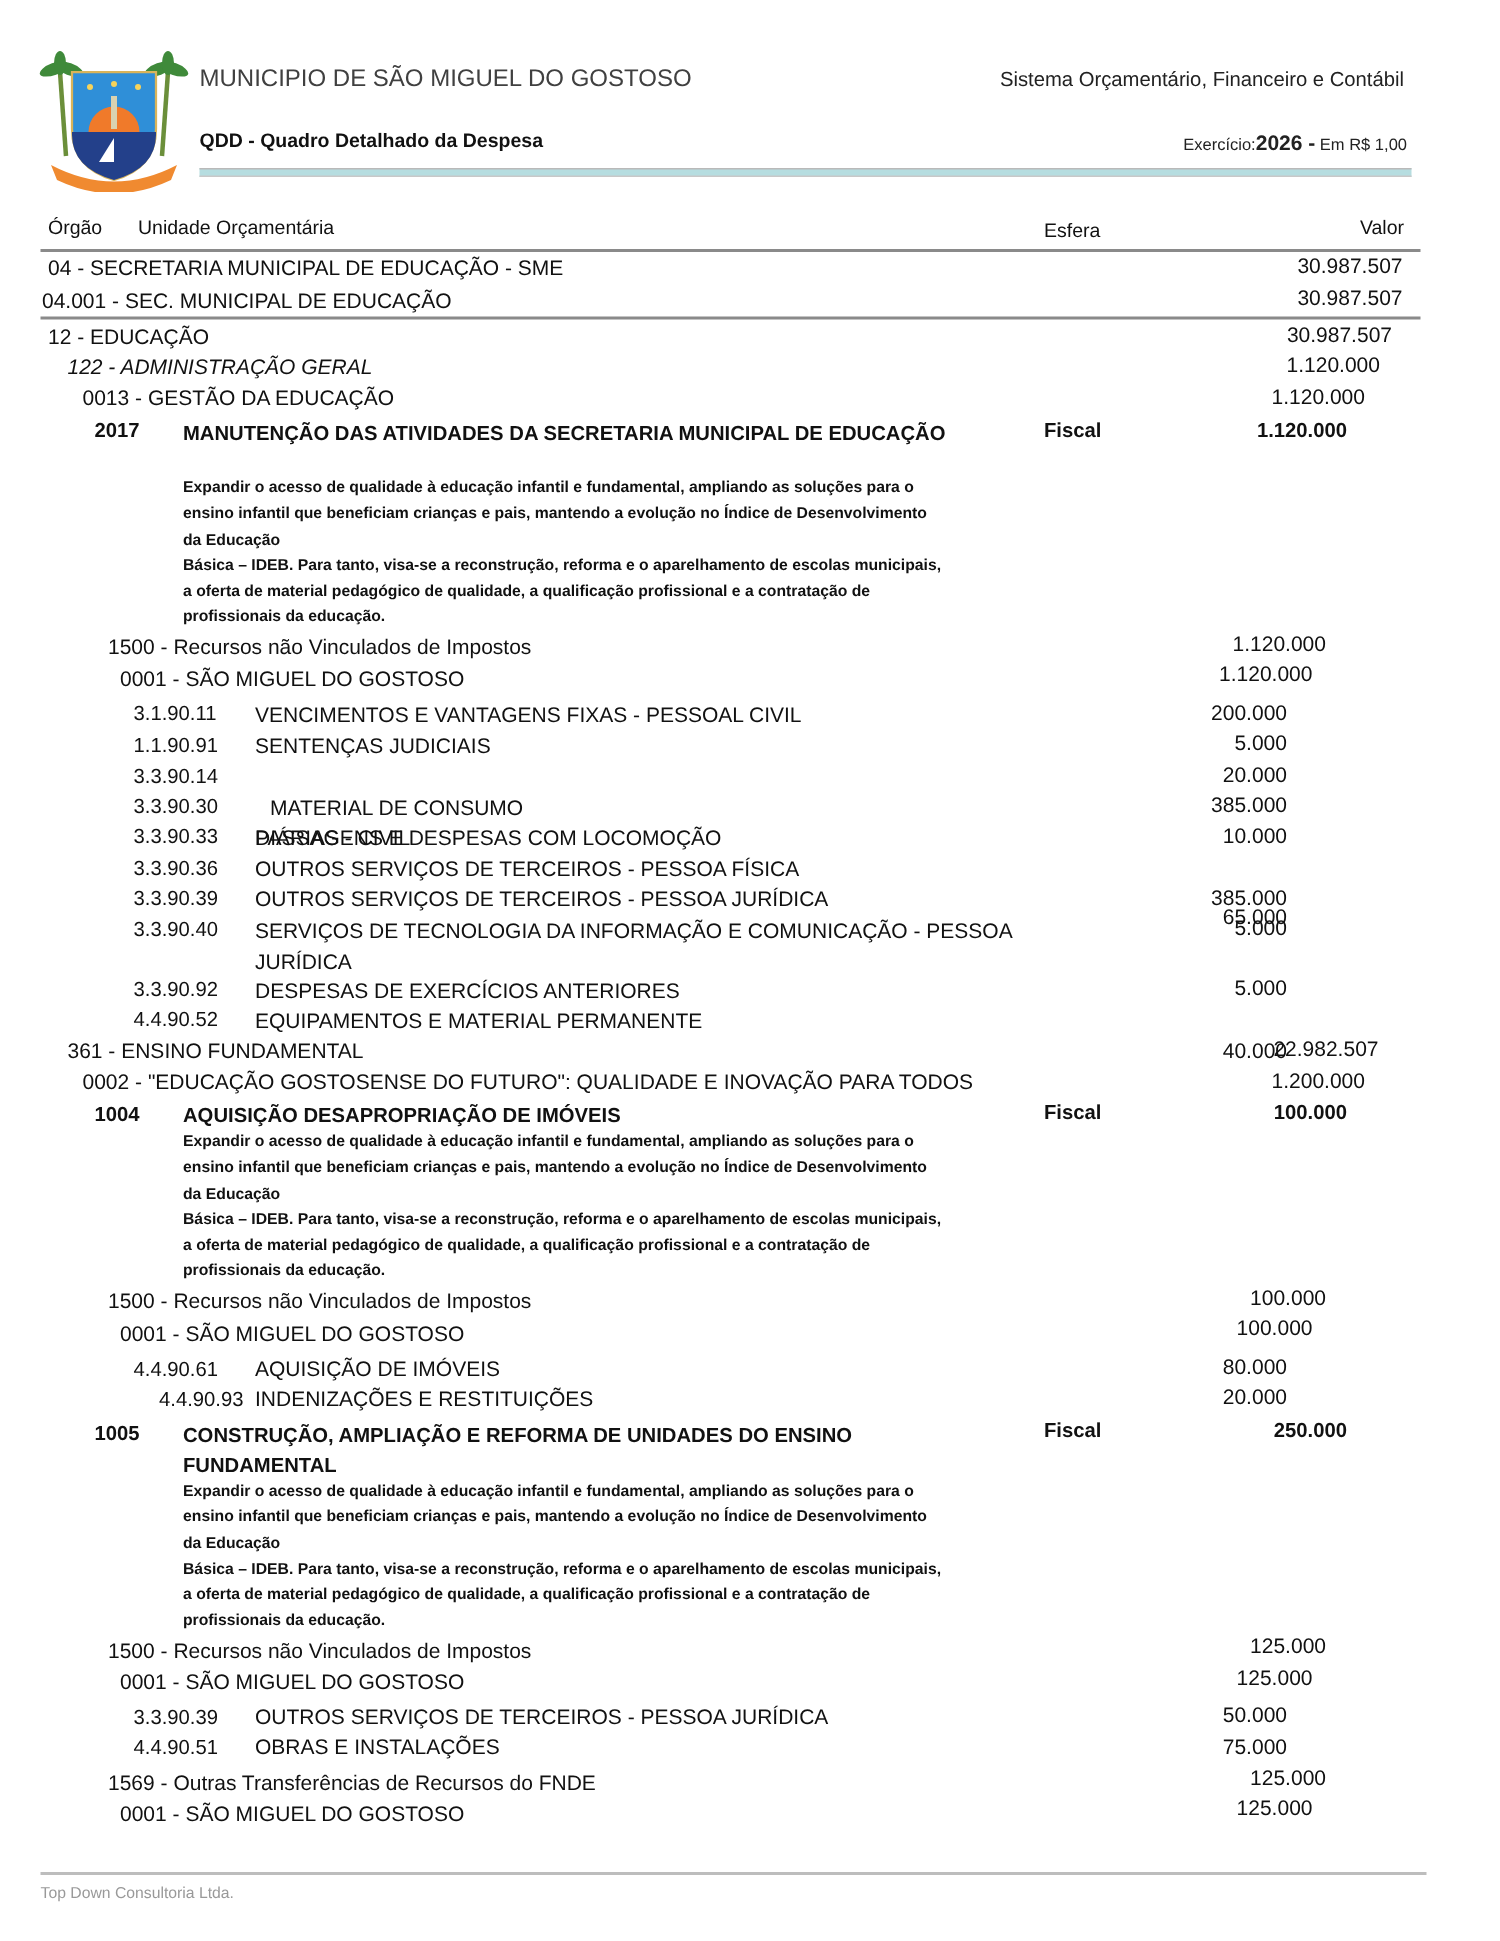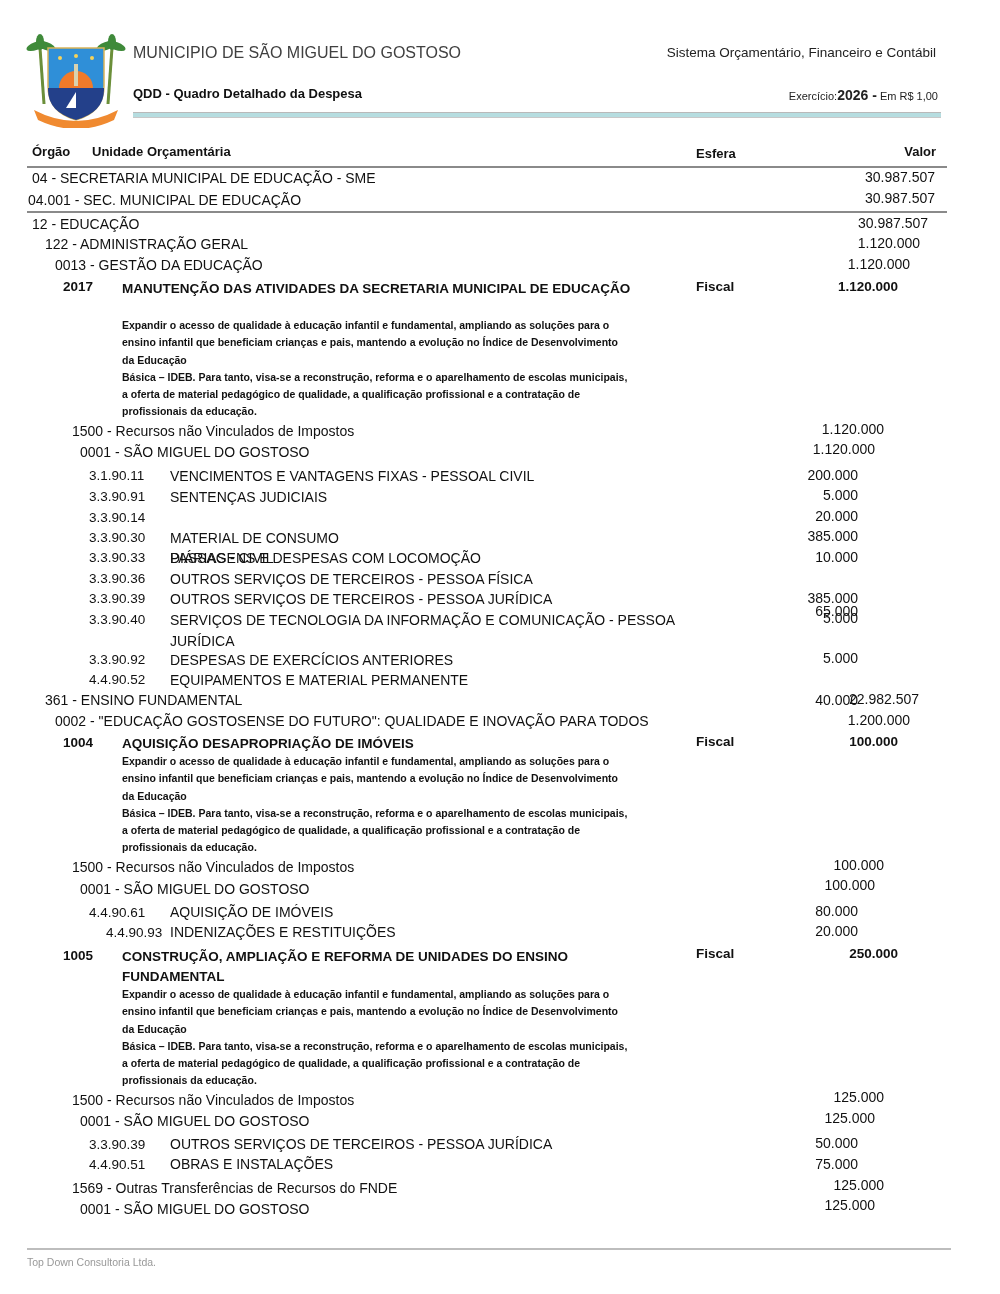--- a/index.html
+++ b/index.html
@@ -5,21 +5,21 @@
   html, body { margin:0; padding:0; background:#fff; }
   body { width:1000px; height:1294px; position:relative; font-family:"Liberation Sans", sans-serif; color:#111; overflow:hidden; }
   .abs { position:absolute; white-space:nowrap; }
   .logo { position:absolute; left:26px; top:34px; width:100px; height:94px; }
   .t-title { left:133px; top:44px; font-size:16px; color:#404040; }
   .t-sub { left:133px; top:86px; font-size:13px; font-weight:bold; }
   .t-sys { right:64px; top:45px; font-size:13.5px; color:#222; }
   .t-ex { right:62px; top:87px; font-size:11px; color:#222; }
   .t-ex b { font-size:14px; }
   .hdr-rule { position:absolute; left:133px; width:808px; top:112px; height:4px; background:#b6dde0; border-top:1px solid #b9b9b9; border-bottom:1px solid #c8c8c8; }
-  .col-h { top:144px; font-size:13px; font-weight:bold; }
+  .col-h { top:144px; font-size:13px; font-weight:normal; }
   .rule { position:absolute; left:27px; width:920px; height:2px; background:#8a8a8a; }
   .row { font-size:14px; }
   .val { text-align:right; width:150px; }
   .act-code { font-size:13.5px; font-weight:bold; }
   .act-title { font-size:13.5px; font-weight:bold; line-height:20px; white-space:normal; width:520px; }
   .act-desc { font-size:10.5px; font-weight:bold; line-height:17.3px; white-space:pre-line; width:580px; }
   .esfera { font-size:13.5px; font-weight:bold; }
   .act-val { font-size:13.5px; font-weight:bold; text-align:right; width:150px; }
   .el-code { font-size:13.5px; }
   .el-desc { font-size:14px; white-space:normal; width:540px; line-height:21px; }
@@ -73,21 +73,21 @@
 <div class="rule" style="top:166px;"></div>
 
 <div class="abs row" style="left:32px; top:170px;">04 - SECRETARIA  MUNICIPAL DE EDUCAÇÃO - SME</div>
 <div class="abs row val" style="right:65px; top:169px;">30.987.507</div>
 <div class="abs row" style="left:28px; top:192px;">04.001 - SEC. MUNICIPAL DE EDUCAÇÃO</div>
 <div class="abs row val" style="right:65px; top:190px;">30.987.507</div>
 <div class="rule" style="top:211px;"></div>
 
 <div class="abs row" style="left:32px; top:216px;">12 - EDUCAÇÃO</div>
 <div class="abs row val" style="right:72px; top:215px;">30.987.507</div>
-<div class="abs row" style="left:45px; top:236px;">122 - ADMINISTRAÇÃO GERAL</div>
+<div class="abs row" style="left:45px; top:236px;font-style:italic;">122 - ADMINISTRAÇÃO GERAL</div>
 <div class="abs row val" style="right:80px; top:235px;">1.120.000</div>
 <div class="abs row" style="left:55px; top:257px;">0013 - GESTÃO DA EDUCAÇÃO</div>
 <div class="abs row val" style="right:90px; top:256px;">1.120.000</div>
 
 <div class="abs act-code" style="left:63px; top:279px;">2017</div>
 <div class="abs act-title" style="left:122px; top:279px;">MANUTENÇÃO DAS ATIVIDADES DA SECRETARIA MUNICIPAL DE EDUCAÇÃO</div>
 <div class="abs esfera" style="left:696px; top:279px;">Fiscal</div>
 <div class="abs act-val" style="right:102px; top:279px;">1.120.000</div>
 <div class="abs act-desc" style="left:122px; top:317px;">Expandir o acesso de qualidade à educação infantil e fundamental, ampliando as soluções para o
 ensino infantil que beneficiam crianças e pais, mantendo a evolução no Índice de Desenvolvimento
@@ -97,30 +97,30 @@
 profissionais da educação.</div>
 <div class="abs row" style="left:72px; top:423px;">1500 - Recursos não Vinculados de Impostos</div>
 <div class="abs row val" style="right:116px; top:421px;">1.120.000</div>
 <div class="abs row" style="left:80px; top:444px;">0001 - SÃO MIGUEL DO GOSTOSO</div>
 <div class="abs row val" style="right:125px; top:441px;">1.120.000</div>
 
 <div class="abs el-code" style="left:89px; top:468px;">3.1.90.11</div>
 <div class="abs el-desc" style="left:170px; top:466px;">VENCIMENTOS E VANTAGENS FIXAS - PESSOAL CIVIL</div>
 <div class="abs row val" style="right:142px; top:467px;">200.000</div>
 
-<div class="abs el-code" style="left:89px; top:489px;">3.3.90.91</div>
+<div class="abs el-code" style="left:89px; top:489px;">1.1.90.91</div>
 <div class="abs el-desc" style="left:170px; top:487px;">SENTENÇAS JUDICIAIS</div>
 <div class="abs row val" style="right:142px; top:487px;">5.000</div>
 
 <div class="abs el-code" style="left:89px; top:510px;">3.3.90.14</div>
 <div class="abs el-desc" style="left:170px; top:508px;margin-top:40px;">DIÁRIAS - CIVIL</div>
 <div class="abs row val" style="right:142px; top:508px;">20.000</div>
 
 <div class="abs el-code" style="left:89px; top:530px;">3.3.90.30</div>
-<div class="abs el-desc" style="left:170px; top:528px;">MATERIAL DE CONSUMO</div>
+<div class="abs el-desc" style="left:180px; top:528px;">MATERIAL DE CONSUMO</div>
 <div class="abs row val" style="right:142px; top:528px;">385.000</div>
 
 <div class="abs el-code" style="left:89px; top:550px;">3.3.90.33</div>
 <div class="abs el-desc" style="left:170px; top:548px;">PASSAGENS E DESPESAS COM LOCOMOÇÃO</div>
 <div class="abs row val" style="right:142px; top:549px;">10.000</div>
 
 <div class="abs el-code" style="left:89px; top:571px;">3.3.90.36</div>
 <div class="abs el-desc" style="left:170px; top:569px;">OUTROS SERVIÇOS DE TERCEIROS - PESSOA FÍSICA</div>
 <div class="abs row val" style="right:142px; top:603px;">65.000</div>
 

